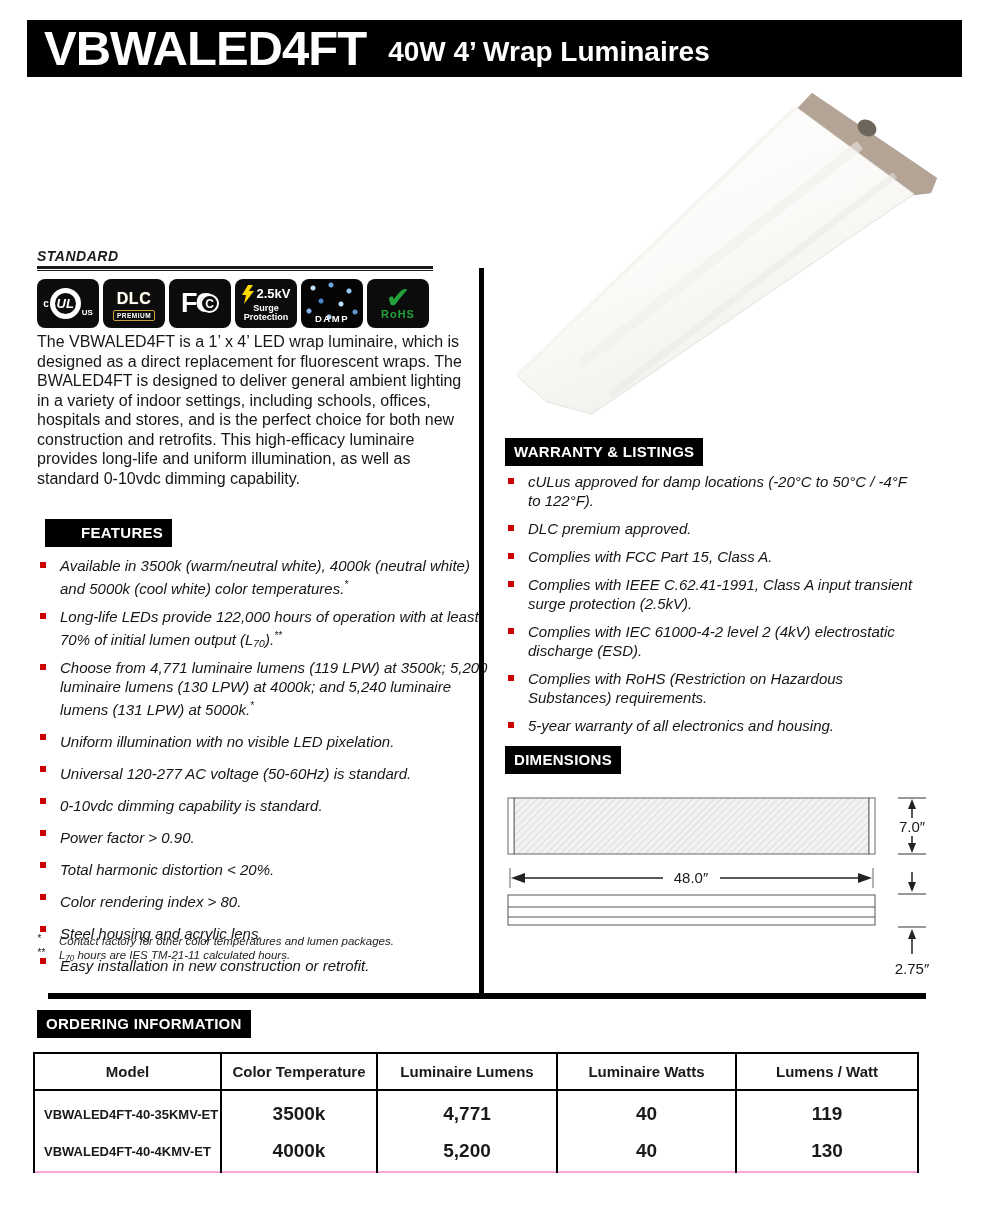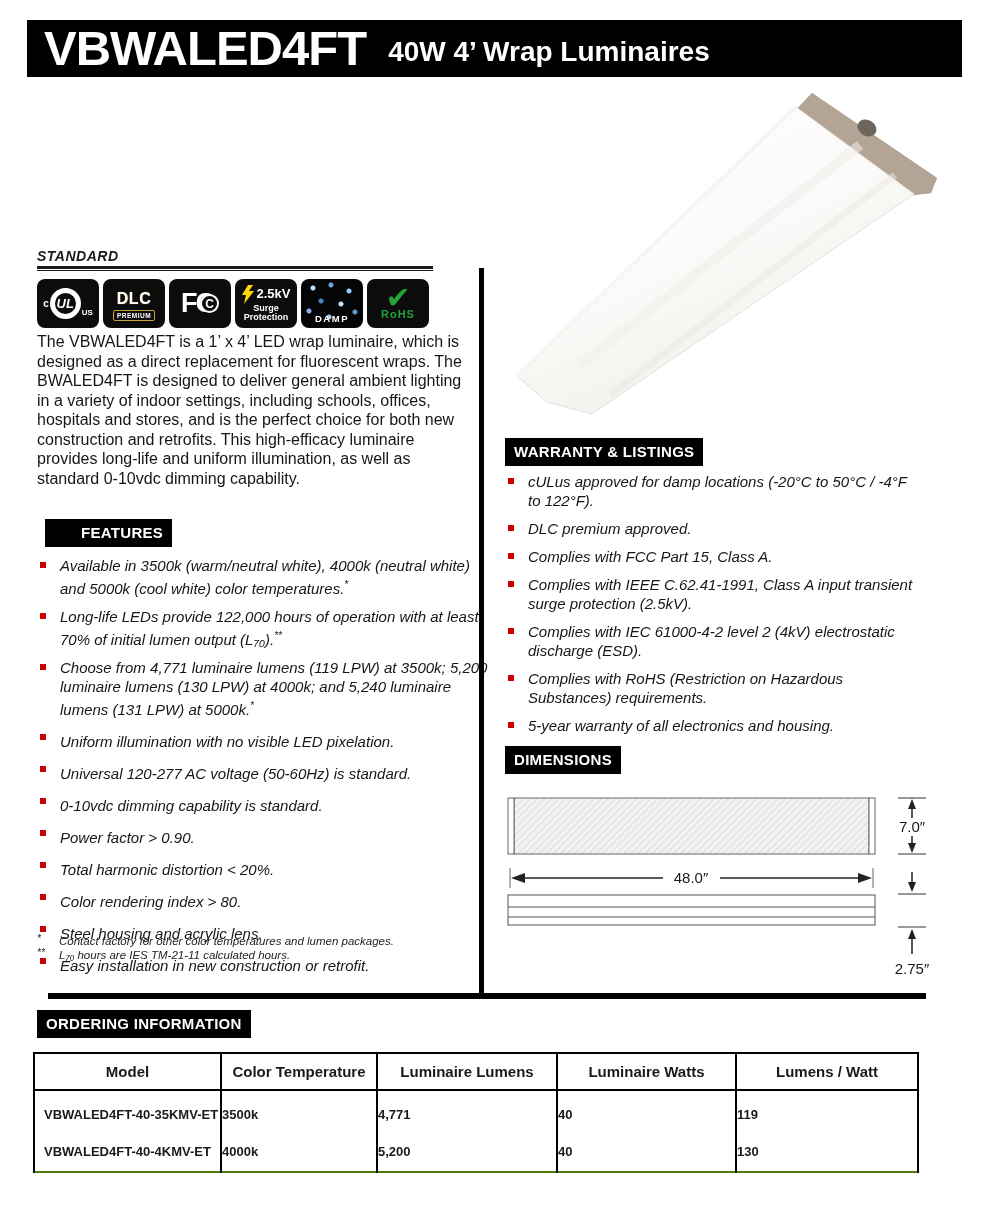--- a/index.html
+++ b/index.html
@@ -89,25 +89,25 @@
   
   .ordering-label { position:absolute; left:37px; top:1010px; }
   .ordering-table { position:absolute; left:33px; top:1052px; width:884px; border-collapse:collapse;
     table-layout:fixed; background:#fff; }
   .ordering-table col:nth-child(1){ width:187px; }
   .ordering-table col:nth-child(2){ width:156px; }
   .ordering-table col:nth-child(3){ width:180px; }
   .ordering-table col:nth-child(4){ width:179px; }
   .ordering-table col:nth-child(5){ width:182px; }
   .ordering-table th { border:2px solid #000; font-size:15px; font-weight:bold; height:37px; text-align:center; }
-  .ordering-table td { border-left:2px solid #000; border-right:2px solid #000; font-size:13px;
-    font-weight:600; height:41px; vertical-align:middle; }
+  .ordering-table td { border-left:2px solid #000; border-right:2px solid #000; font-size:19px;
+    font-weight:600; height:41px; text-align:center; vertical-align:middle; }
   .ordering-table tbody tr:first-child td { padding-top:6px; }
   .ordering-table td:first-child { text-align:left; padding-left:9px; font-size:13px; }
-  .ordering-table tbody { border:2px solid #4d7c0f; }
+  .ordering-table tbody { border:2px solid #f9a8d4; }
 </style>
 </head>
 <body>
 
 <div class="page">
 
   <header class="titlebar">
     <span class="model">VBWALED4FT</span>
     <span class="subtitle">40W 4’ Wrap Luminaires</span>
   </header>

